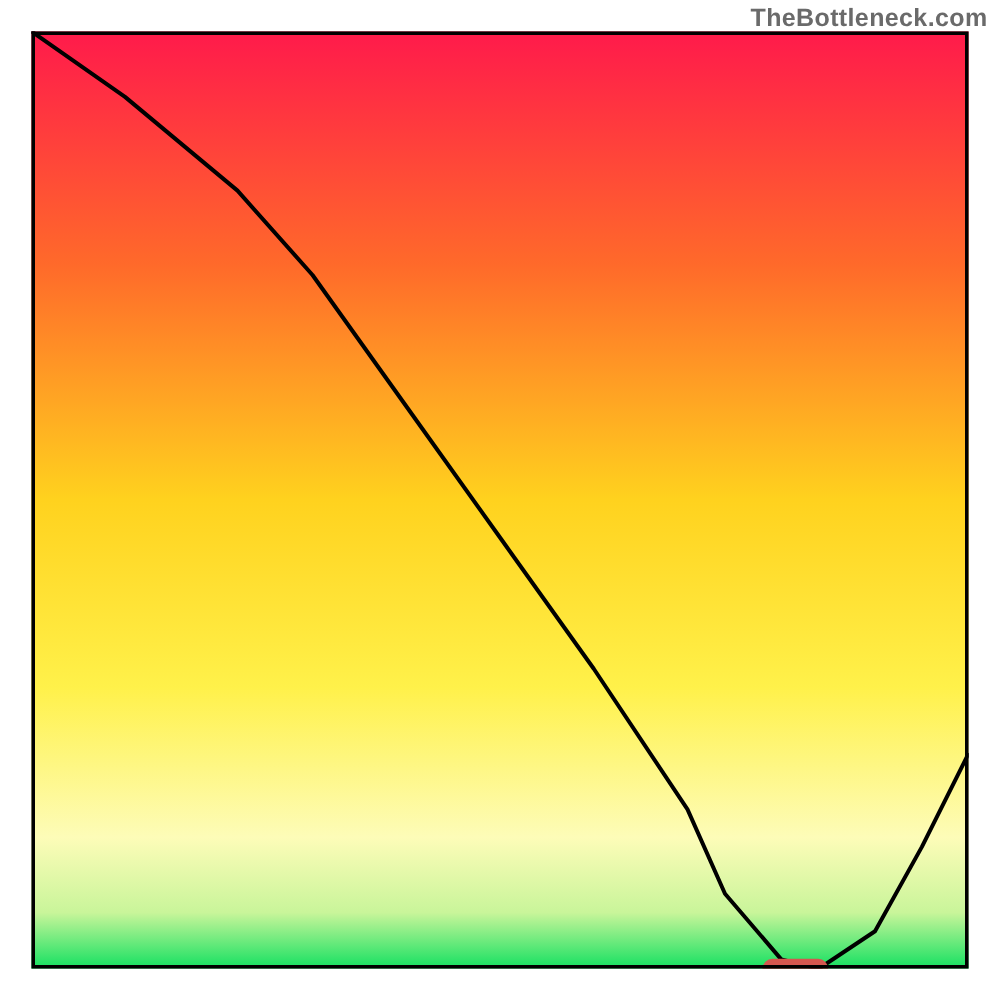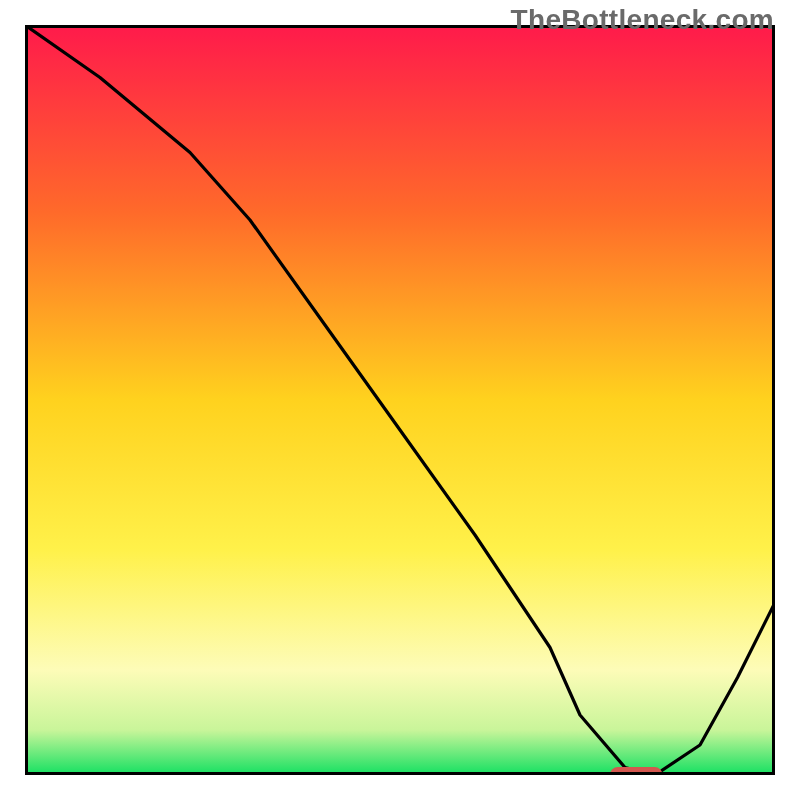--- a/index.html
+++ b/index.html
@@ -12,22 +12,22 @@
     font-family: Arial, Helvetica, sans-serif;
   }
   .container {
     position: relative;
     width: 800px;
     height: 800px;
   }
   .watermark {
     position: absolute;
     top: 4px;
-    right: 26px;
-    font-size: 28px;
+    right: 10px;
+    font-size: 20px;
     font-weight: 600;
     color: #6a6a6a;
     letter-spacing: 0.3px;
     z-index: 50;
   }
   .plot {
     position: absolute;
     left: 25px;
     top: 25px;
     width: 750px;

